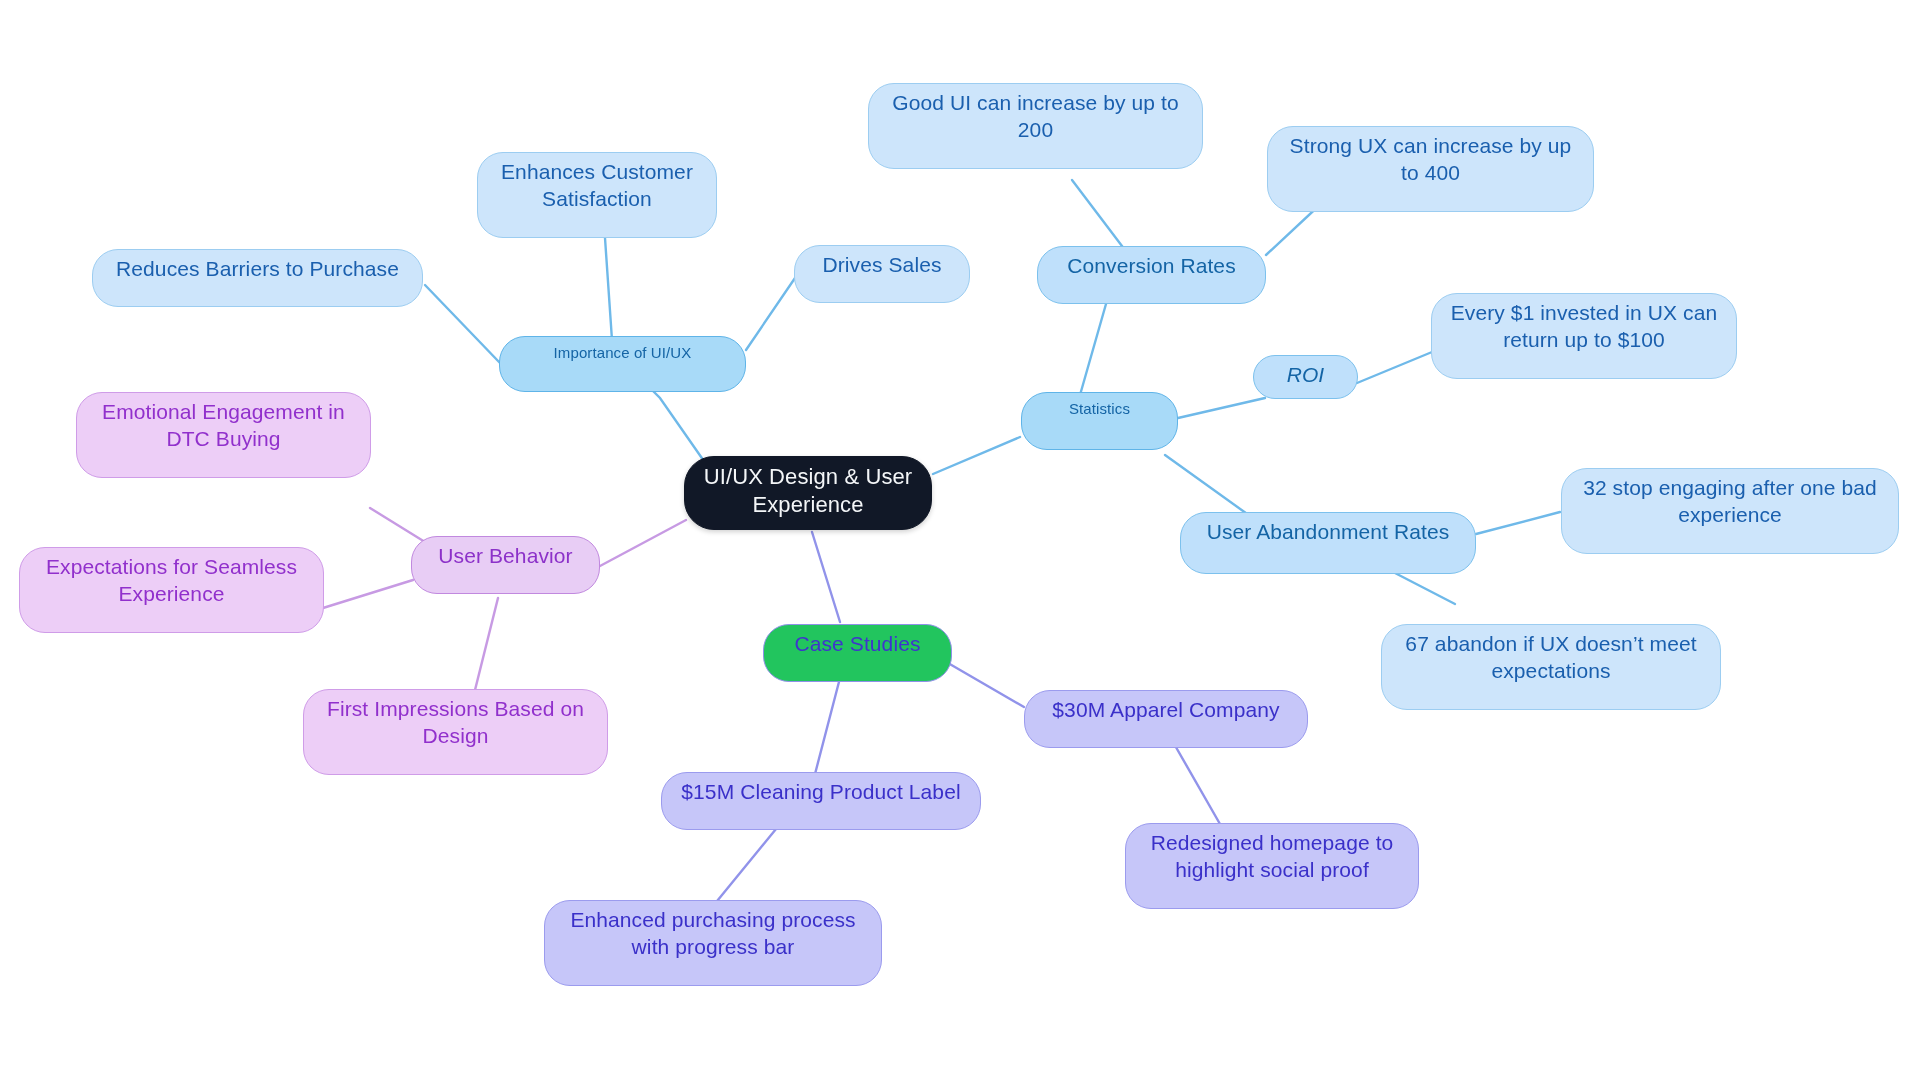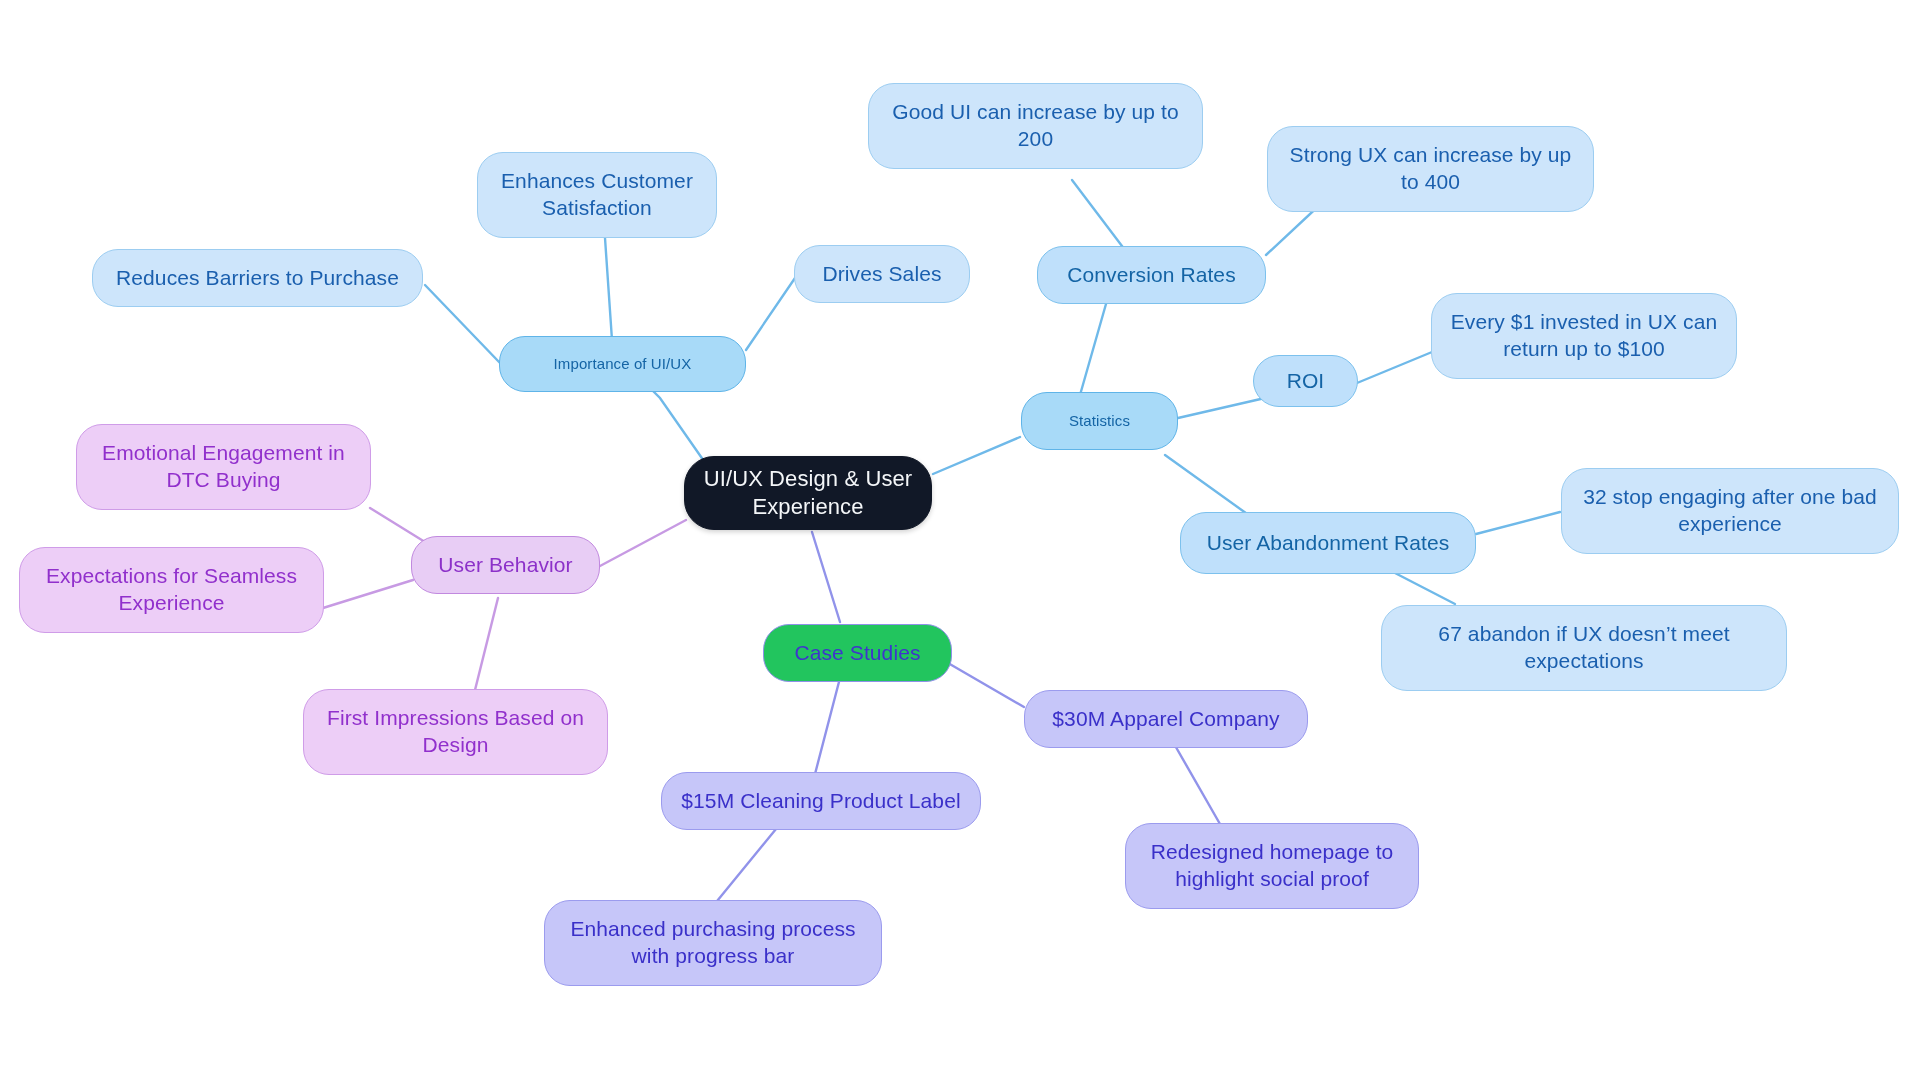--- a/index.html
+++ b/index.html
@@ -23,21 +23,21 @@
     left: 0;
     top: 0;
     width: 1920px;
     height: 1083px;
     pointer-events: none;
   }
   .node {
     position: absolute;
     box-sizing: border-box;
     display: flex;
-    align-items: center;
+    align-items: flex-start;
     justify-content: center;
     text-align: center;
     border-radius: 26px;
     border: 1px solid transparent;
     line-height: 1.28;
     padding: 6px 14px;
     letter-spacing: 0.1px;
   }
   .node-root {
     background: #111827;
@@ -170,45 +170,45 @@
   </div>
 
   <div class="node lvl-leaf-blue" style="left:868px; top:83px; width:335px; height:86px;">
     <span class="node-label">Good UI can increase by up to 200</span>
   </div>
 
   <div class="node lvl-leaf-blue" style="left:1267px; top:126px; width:327px; height:86px;">
     <span class="node-label">Strong UX can increase by up to 400</span>
   </div>
 
-  <div class="node lvl-sub-blue" style="left:1253px; top:355px; width:105px; height:52px;">
+  <div class="node lvl-sub-blue" style="left:1253px; top:355px; width:105px; height:44px;font-style:italic;">
     <span class="node-label">ROI</span>
   </div>
 
   <div class="node lvl-leaf-blue" style="left:1431px; top:293px; width:306px; height:86px;">
     <span class="node-label">Every $1 invested in UX can return up to $100</span>
   </div>
 
   <div class="node lvl-sub-blue" style="left:1180px; top:512px; width:296px; height:62px;">
     <span class="node-label">User Abandonment Rates</span>
   </div>
 
   <div class="node lvl-leaf-blue" style="left:1561px; top:468px; width:338px; height:86px;">
     <span class="node-label">32 stop engaging after one bad experience</span>
   </div>
 
-  <div class="node lvl-leaf-blue" style="left:1381px; top:605px; width:406px; height:86px;">
+  <div class="node lvl-leaf-blue" style="left:1381px; top:624px; width:340px; height:86px;">
     <span class="node-label">67 abandon if UX doesn’t meet expectations</span>
   </div>
 
   <div class="node lvl-branch-violet" style="left:411px; top:536px; width:189px; height:58px;">
     <span class="node-label">User Behavior</span>
   </div>
 
-  <div class="node lvl-leaf-violet" style="left:76px; top:424px; width:295px; height:86px;">
+  <div class="node lvl-leaf-violet" style="left:76px; top:392px; width:295px; height:86px;">
     <span class="node-label">Emotional Engagement in DTC Buying</span>
   </div>
 
   <div class="node lvl-leaf-violet" style="left:19px; top:547px; width:305px; height:86px;">
     <span class="node-label">Expectations for Seamless Experience</span>
   </div>
 
   <div class="node lvl-leaf-violet" style="left:303px; top:689px; width:305px; height:86px;">
     <span class="node-label">First Impressions Based on Design</span>
   </div>

